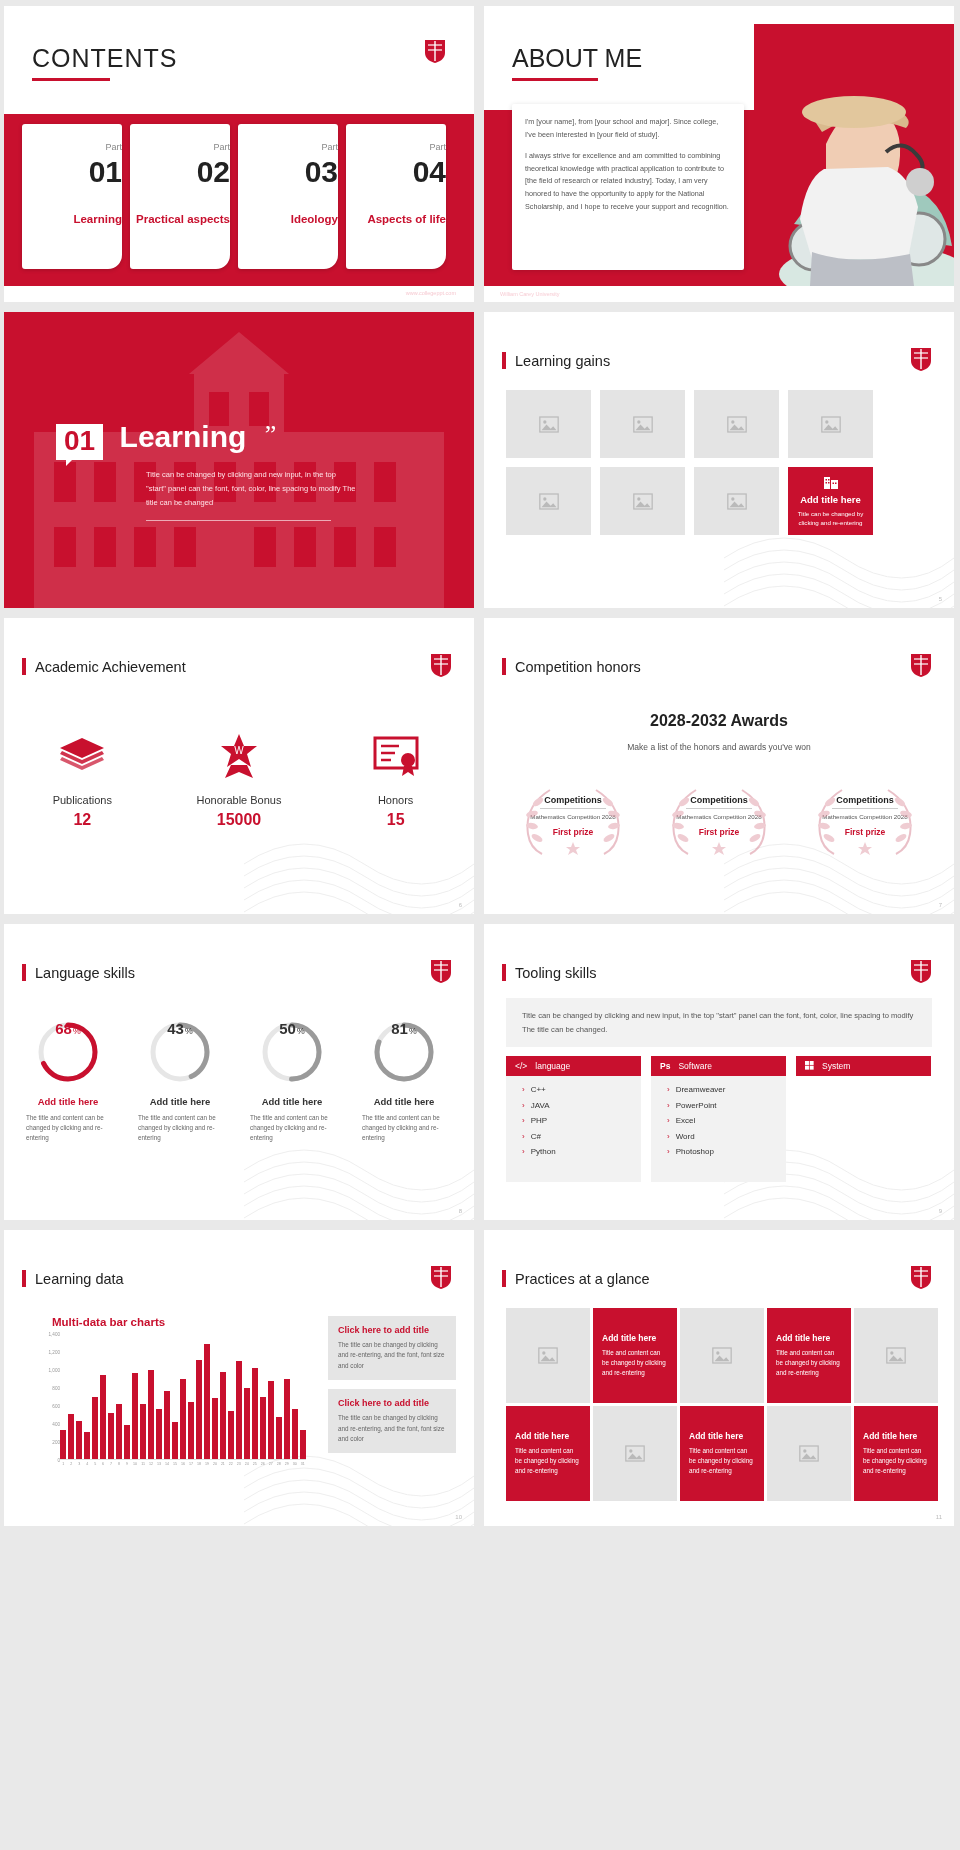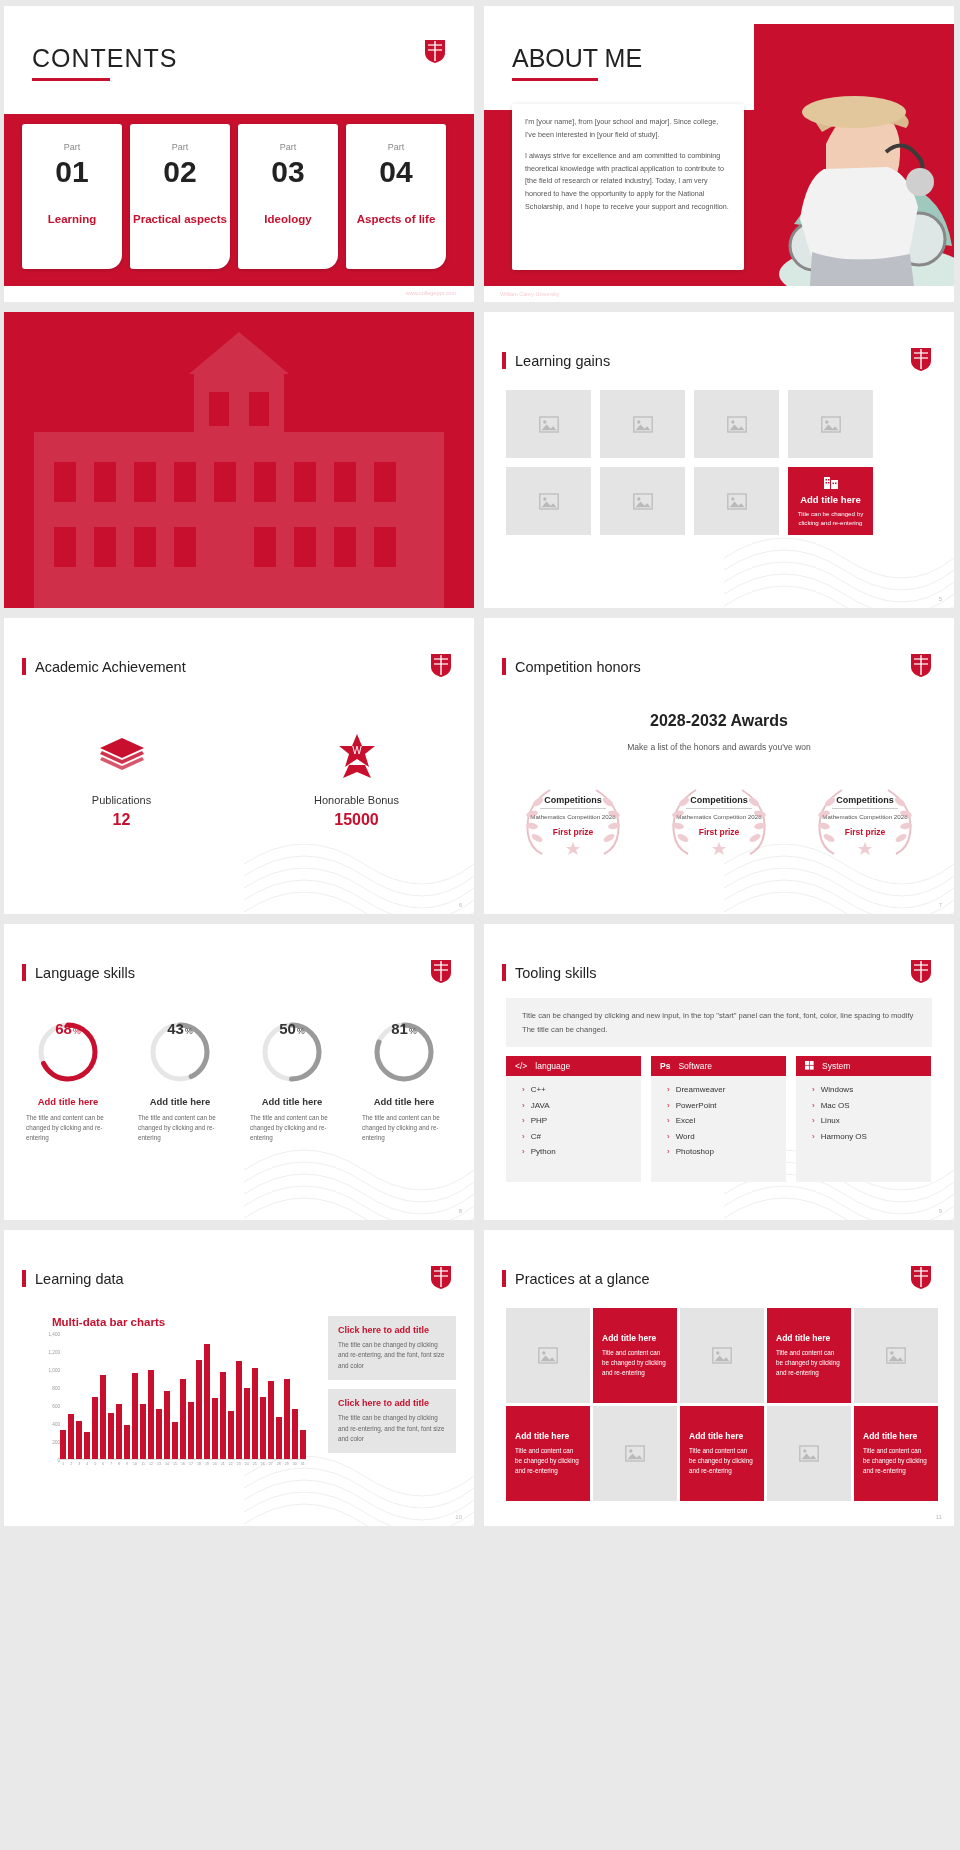--- a/index.html
+++ b/index.html
@@ -46,21 +46,21 @@
     position: absolute; left: 0; top: 108px; width: 100%; height: 172px;
     background: #c8102e;
   }
   .s1 .cards {
     position: absolute; left: 18px; top: 118px;
     display: flex; gap: 8px;
   }
   .s1 .card {
     width: 100px; height: 145px; background: #fff;
     border-radius: 3px 3px 14px 3px;
-    display: flex; flex-direction: column; align-items: center;
+    display: flex; flex-direction: column; align-items: flex-end;
     padding-top: 18px;
     box-shadow: 0 1px 4px rgba(0,0,0,.18);
   }
   .s1 .card .part { font-size: 9px; color: #888; }
   .s1 .card .num  { font-size: 30px; font-weight: bold; color: #222; line-height: 1.2; margin-top: 2px;}
   .s1 .card .lbl  { font-size: 11.5px; font-weight: bold; color: #c8102e; margin-top: 22px; text-align: center; line-height: 1.25;}
   .s1 .site {
     position: absolute; right: 18px; bottom: 6px;
     font-size: 5.5px; color: #f6c9d1;
   }
@@ -289,20 +289,27 @@
         <rect x="130" y="215" width="22" height="40"></rect>
           <rect x="170" y="215" width="22" height="40"></rect>
         <rect x="250" y="215" width="22" height="40"></rect>
           <rect x="290" y="215" width="22" height="40"></rect>
         <rect x="330" y="215" width="22" height="40"></rect>
           <rect x="370" y="215" width="22" height="40"></rect>
         <rect x="205" y="80" width="20" height="34"></rect>
           <rect x="245" y="80" width="20" height="34"></rect>
       </g>
     </svg>
+    <div class="inner">
+      <div class="numbox">01</div>
+      <div class="h">Learning</div>
+      <div class="quote">”</div>
+      <div class="desc">Title can be changed by clicking and new input, in the top "start" panel can the font, font, color, line spacing to modify The title can be changed</div>
+      <div class="rule"></div>
+    </div>
   </div>
 
   <div class="slide s4">
     <div class="hdr">
       <div class="bar"></div>
       <div class="t">Learning gains</div>
     </div>
     <div class="hdr-logo shield">
       <svg viewBox="0 0 22 26">
           <path d="M1 2h20v13c0 6-6 9-10 10C7 24 1 21 1 15z" fill="#c8102e"></path>
@@ -433,20 +440,36 @@
           <svg width="48" height="48" viewBox="0 0 48 48">
               <g fill="#c8102e">
                 <polygon points="24,2 29,14 42,14 32,22 36,35 24,27 12,35 16,22 6,14 19,14"></polygon>
                 <text x="24" y="22" font-size="10" fill="#fff" text-anchor="middle" font-family="Liberation Sans">W</text>
                 <path d="M16 33 L10 46 L24 40 L38 46 L32 33"></path>
               </g>
             </svg>
         </div>
         <div class="nm">Honorable Bonus</div>
         <div class="vl">15000</div>
+      </div>
+      <div class="stat">
+        <div class="ic">
+          <svg width="46" height="44" viewBox="0 0 46 44">
+              <rect x="2" y="4" width="42" height="30" fill="none" stroke="#c8102e" stroke-width="3"></rect>
+              <g stroke="#c8102e" stroke-width="2.5">
+                <path d="M8 12h18"></path>
+                <path d="M8 19h14"></path>
+                <path d="M8 26h10"></path>
+              </g>
+              <circle cx="35" cy="26" r="7" fill="#c8102e"></circle>
+              <path d="M31 32l-2 10 6-4 6 4-2-10" fill="#c8102e"></path>
+            </svg>
+        </div>
+        <div class="nm">Honors</div>
+        <div class="vl">15</div>
       </div>
     </div>
     <div class="pagenum">6</div>
   </div>
 
   <div class="slide s6">
     <div class="hdr">
       <div class="bar"></div>
       <div class="t">Competition honors</div>
     </div>
@@ -688,26 +711,20 @@
                 <g fill="#fff">
                   <rect x="0" y="0" width="4.4" height="4.4"></rect>
                   <rect x="5.2" y="0" width="4.4" height="4.4"></rect>
                   <rect x="0" y="5.2" width="4.4" height="4.4"></rect>
                   <rect x="5.2" y="5.2" width="4.4" height="4.4"></rect>
                 </g>
               </svg>
           </span>
           <span>System</span>
         </div>
-        <ul class="colbody">
-          <li>Windows</li>
-          <li>Mac OS</li>
-          <li>Linux</li>
-          <li>Harmony OS</li>
-        </ul>
       </div>
     </div>
     <div class="pagenum">9</div>
   </div>
 
   <div class="slide s9">
     <div class="hdr">
       <div class="bar"></div>
       <div class="t">Learning data</div>
     </div>

